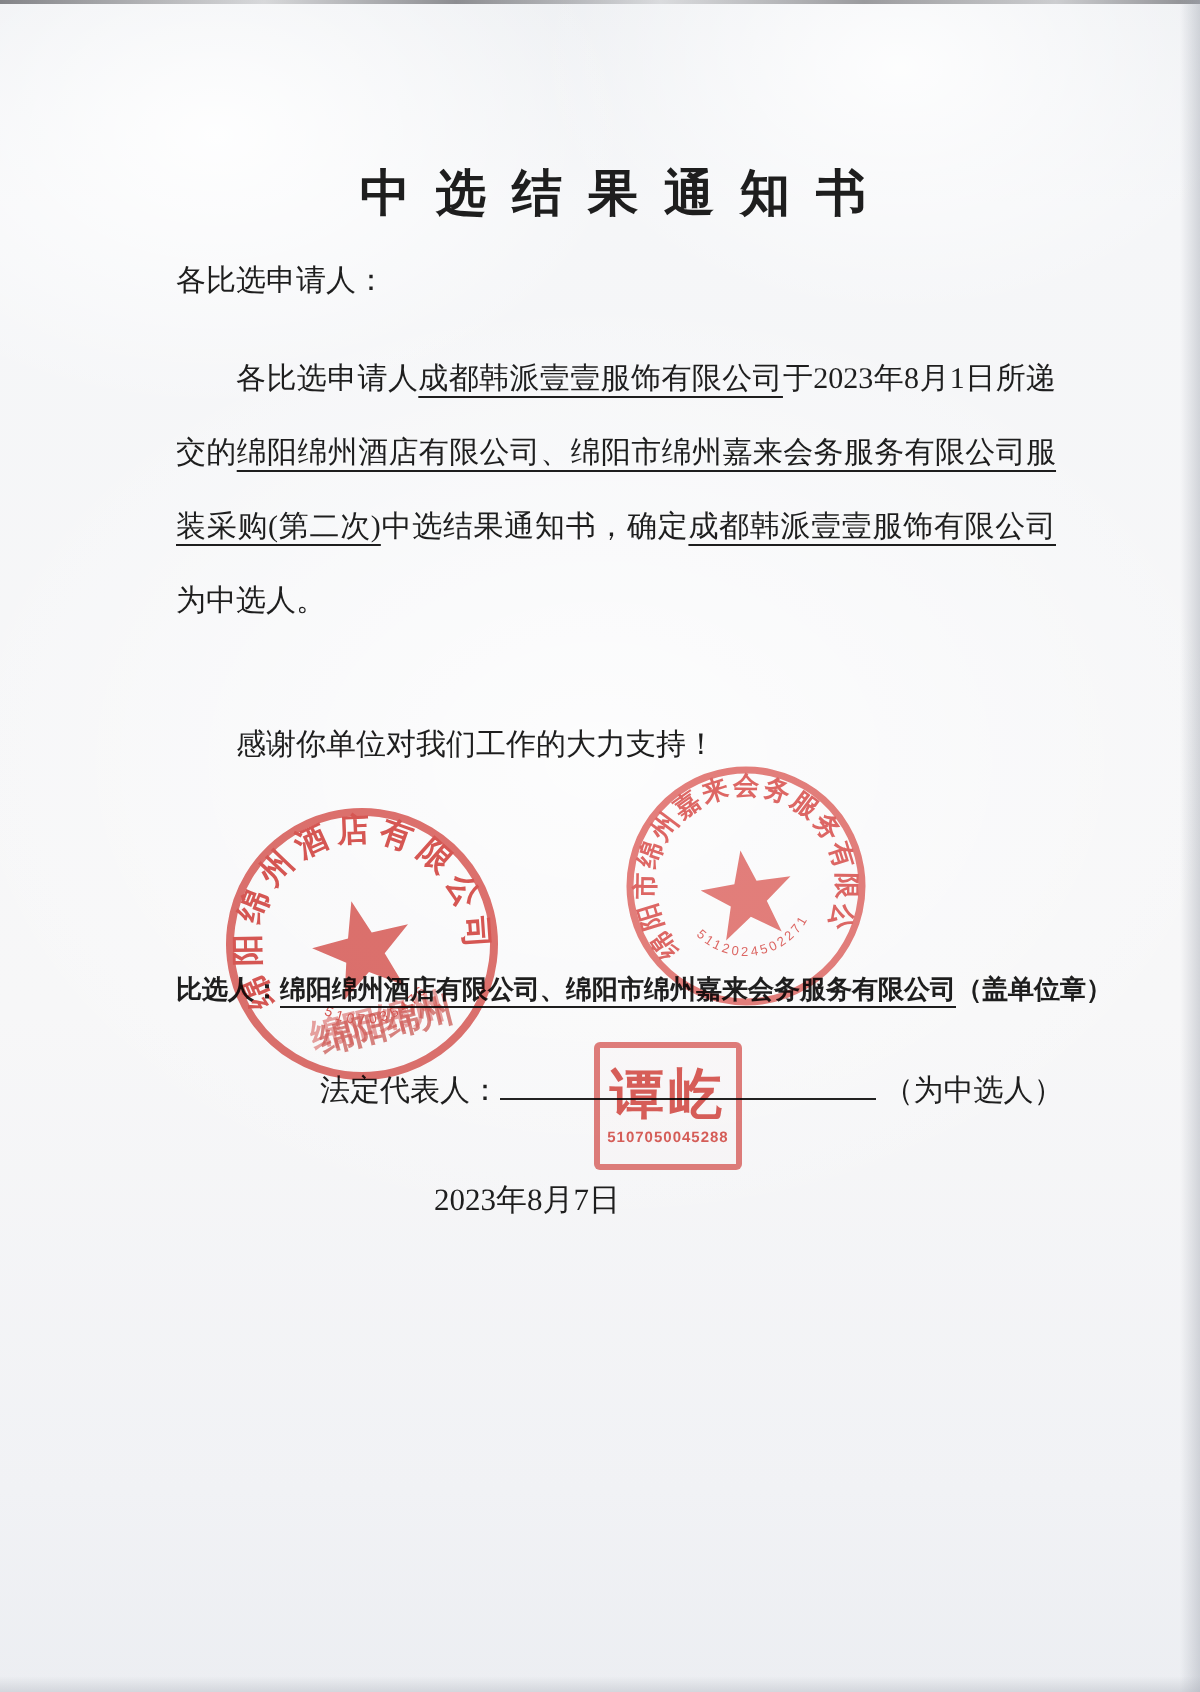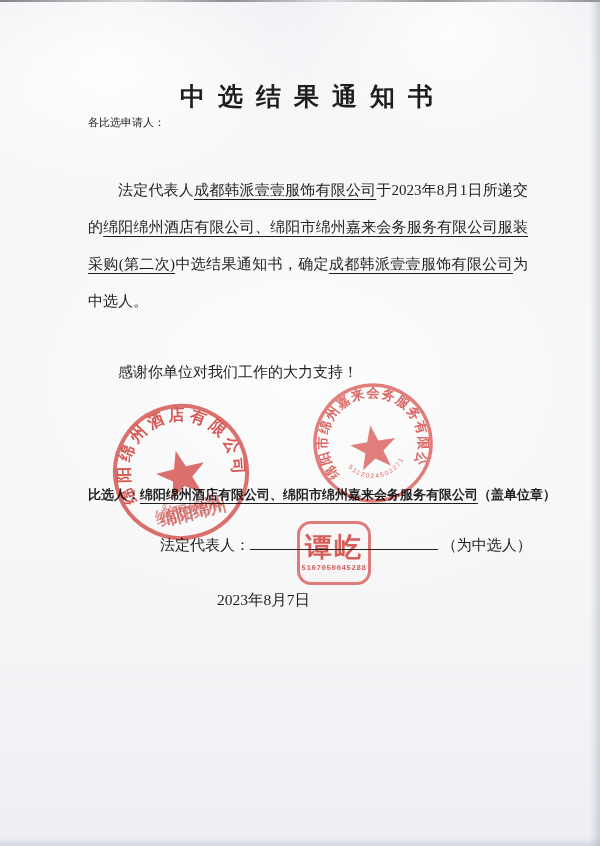--- a/index.html
+++ b/index.html
@@ -23,68 +23,68 @@
     background:linear-gradient(270deg,rgba(165,170,180,.45),rgba(165,170,180,0));}
   .edge-bottom{position:absolute;bottom:0;left:0;width:100%;height:8px;
     background:linear-gradient(0deg,rgba(165,170,180,.35),rgba(165,170,180,0));}
 
   .title{
     position:absolute;top:80px;left:0;width:100%;
     text-align:center;font-size:25px;font-weight:bold;
     letter-spacing:13px;padding-left:26px;box-sizing:border-box;
     font-family:"Liberation Sans","DejaVu Sans",sans-serif;
   }
-  .salutation{position:absolute;top:115px;left:88px;font-size:11px;}
+  .salutation{position:absolute;top:131px;left:88px;font-size:15px;}
   .body-para{
     position:absolute;top:172px;left:88px;width:440px;
     font-size:15px;line-height:37px;text-align:justify;text-indent:2em;
   }
   .u{text-decoration:underline;text-underline-offset:4px;text-decoration-thickness:1px;}
   .thanks{position:absolute;top:363px;left:88px;font-size:15px;text-indent:2em;width:440px;}
 
   .bidder-line{position:absolute;top:486px;left:88px;font-size:13px;z-index:3;font-weight:bold;}
   .legal-line{position:absolute;top:535px;left:160px;font-size:15px;z-index:3;}
   .blank-line{display:inline-block;width:188px;border-bottom:1.5px solid #222;height:14px;vertical-align:baseline;}
   .date-line{position:absolute;top:590px;left:0;width:527px;text-align:center;font-size:15.5px;z-index:3;}
 
   .stamp{position:absolute;mix-blend-mode:multiply;opacity:.88;z-index:5;}
   .stamp-left{left:106px;top:397px;transform:rotate(-14deg);}
   .stamp-right{left:303px;top:373px;transform:rotate(-9deg);}
   .stamp text{font-family:"Liberation Sans","DejaVu Sans",sans-serif;}
 
   .name-stamp{
     position:absolute;left:297px;top:521px;width:68px;height:58px;
-    border:3px solid rgba(218,78,72,.8);border-radius:14px;
+    border:3px solid rgba(218,78,72,.8);border-radius:3px;
     mix-blend-mode:multiply;opacity:.9;z-index:6;
     display:flex;flex-direction:column;align-items:center;justify-content:center;
     color:#d94e48;background:rgba(255,240,240,.15);
   }
   .name-stamp .stamp-name{
     font-size:27px;font-weight:bold;line-height:1;
     font-family:"Liberation Serif","DejaVu Serif",serif;
     filter:blur(.3px);letter-spacing:2px;
   }
   .name-stamp .stamp-serial{
     font-size:7.5px;letter-spacing:.5px;margin-top:3px;
-    font-family:Liberation Mono, monospace;font-weight:bold;
+    font-family:Liberation Sans, sans-serif;font-weight:bold;
   }
 </style>
 </head>
 <body>
 
 <div class="page">
   <div class="edge-top"></div>
   <div class="edge-right"></div>
   <div class="edge-bottom"></div>
 
   <div class="title">中选结果通知书</div>
 
   <div class="salutation">各比选申请人：</div>
 
-  <div class="body-para"><span>法定代表人</span><span class="u">成都韩派壹壹服饰有限公司</span><span>于2023年8月1日所递交的</span><span class="u">绵阳绵州酒店有限公司、绵阳市绵州嘉来会务服务有限公司服装采购(第二次)</span><span>中选结果通知书，确定</span><span class="u">成都韩派壹壹服饰有限公司</span><span>为中选人。</span></div>
+  <div class="body-para"><span>各比选申请人</span><span class="u">成都韩派壹壹服饰有限公司</span><span>于2023年8月1日所递交的</span><span class="u">绵阳绵州酒店有限公司、绵阳市绵州嘉来会务服务有限公司服装采购(第二次)</span><span>中选结果通知书，确定</span><span class="u">成都韩派壹壹服饰有限公司</span><span>为中选人。</span></div>
 
   <div class="thanks">感谢你单位对我们工作的大力支持！</div>
 
   <svg class="stamp stamp-left" width="150" height="150" viewBox="-75 -75 150 150">
     <circle cx="0" cy="0" r="66" fill="none" stroke="#d5413c" stroke-width="4" opacity=".85"></circle>
     <defs>
       <path id="arcL" d="M -48.9 17.8 A 52 52 0 1 1 48.9 17.8" fill="none"></path>
       <path id="arcLb" d="M -34.6 20 A 40 40 0 0 0 34.6 20" fill="none"></path>
     </defs>
     <text font-size="16" letter-spacing="4" fill="#d5413c" font-weight="bold">

